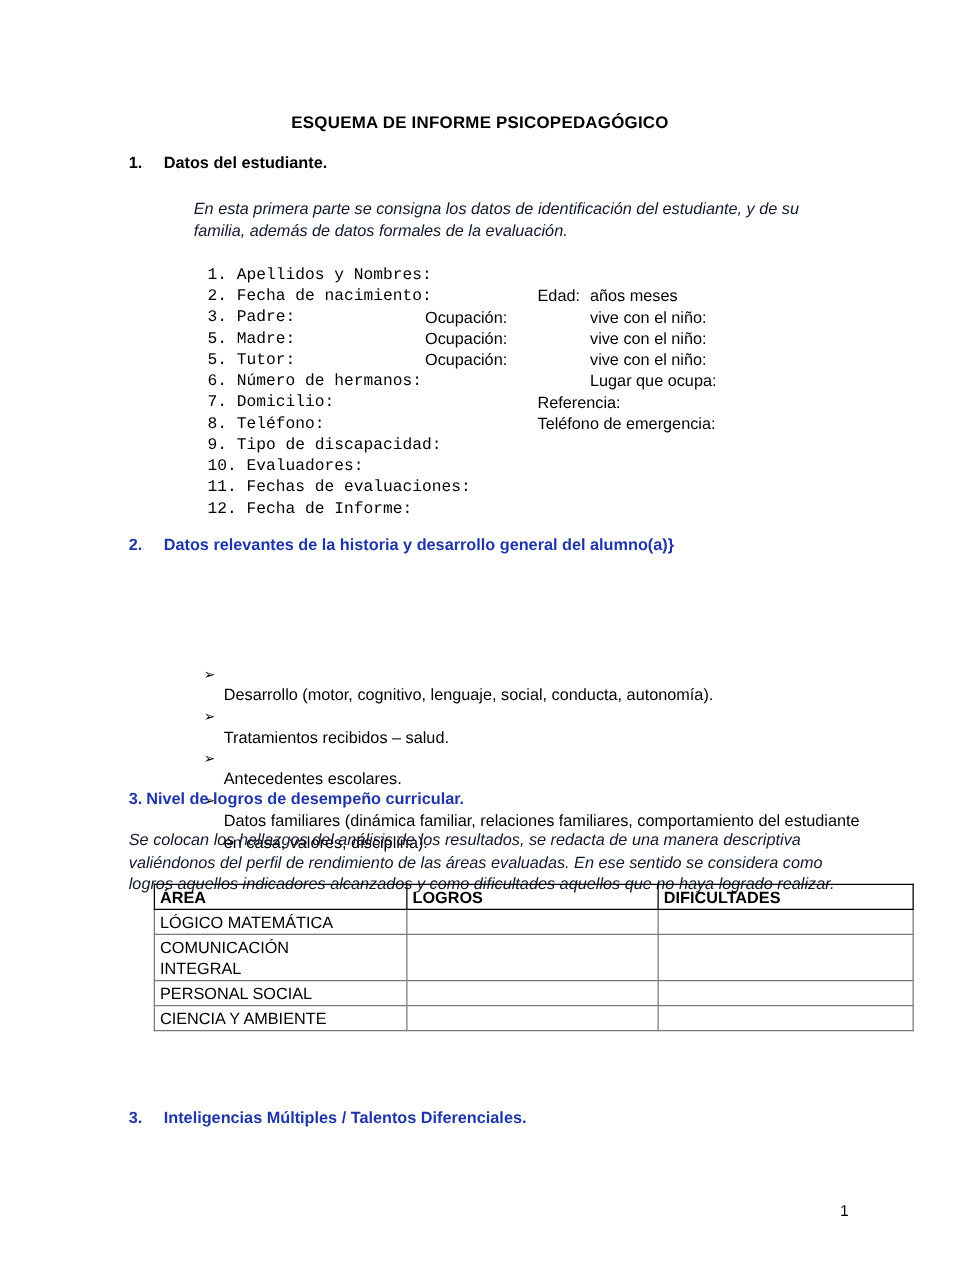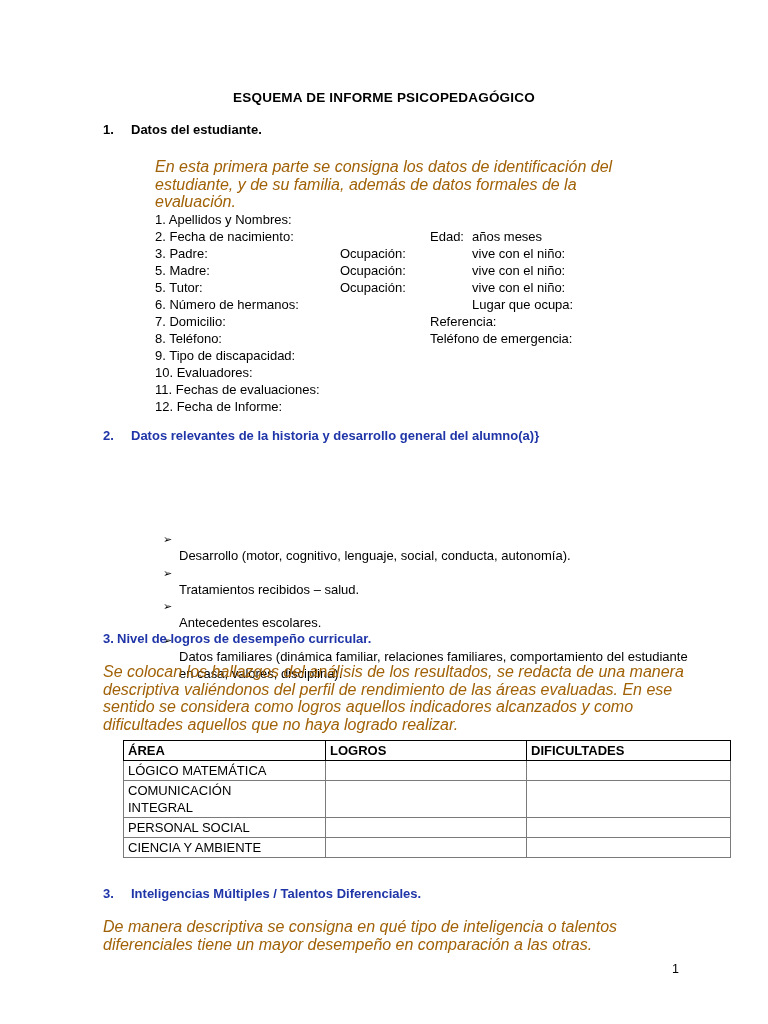--- a/index.html
+++ b/index.html
@@ -59,40 +59,40 @@
   }
   .h-marker-narrow {
     display: inline-block;
     width: 14px;
     flex: 0 0 14px;
   }
 
   
   .para {
     position: absolute;
-    font-size: 16px;
+    font-size: 13px;
     font-style: italic;
     line-height: 17.5px;
-    color: #a16207;
+    color: #0f172a;
   }
 
   
   .fieldlist {
     position: absolute;
     left: 155px;
     top: 211px;
     font-size: 13px;
     line-height: 17px;
   }
   .fieldrow {
     position: relative;
     height: 17px;
     white-space: nowrap;
   }
-  .f-label { position: absolute; left: 0; }
+  .f-label { position: absolute; left: 11px; font-family: Liberation Mono, monospace; }
   .f-col2  { position: absolute; left: 185px; }
   .f-col3  { position: absolute; left: 275px; }
   .f-col4  { position: absolute; left: 317px; }
 
   
   .bullets {
     position: absolute;
     left: 163px;
     top: 531px;
     font-size: 13px;
@@ -112,21 +112,21 @@
   }
   .bullet-text {
     flex: 1 1 auto;
     margin-top: 16px;
   }
 
   
   .tbl-wrap {
     position: absolute;
     left: 103px;
-    top: 740px;
+    top: 707px;
     padding-left: 20px;
   }
   table.areas {
     border-collapse: collapse;
     width: 580px;
     font-size: 13px;
     table-layout: fixed;
   }
   table.areas th, table.areas td {
     border: 1px solid #7a7a7a;
@@ -319,17 +319,16 @@
     </table>
   </div>
 
   <div class="h-blue" style="left:103px; top:886px;">
     <span class="h-row">
       <span class="h-marker">3.</span>
       <span>Inteligencias Múltiples / Talentos Diferenciales.</span>
     </span>
   </div>
 
-  <div class="para" style="left:103px; top:918px; width:540px;">De manera descriptiva se consigna en qué tipo de inteligencia o talentos diferenciales tiene un mayor desempeño en comparación a las otras.</div>
 
   <div class="page-number">1</div>
 
 </div>
 
 </body></html>

